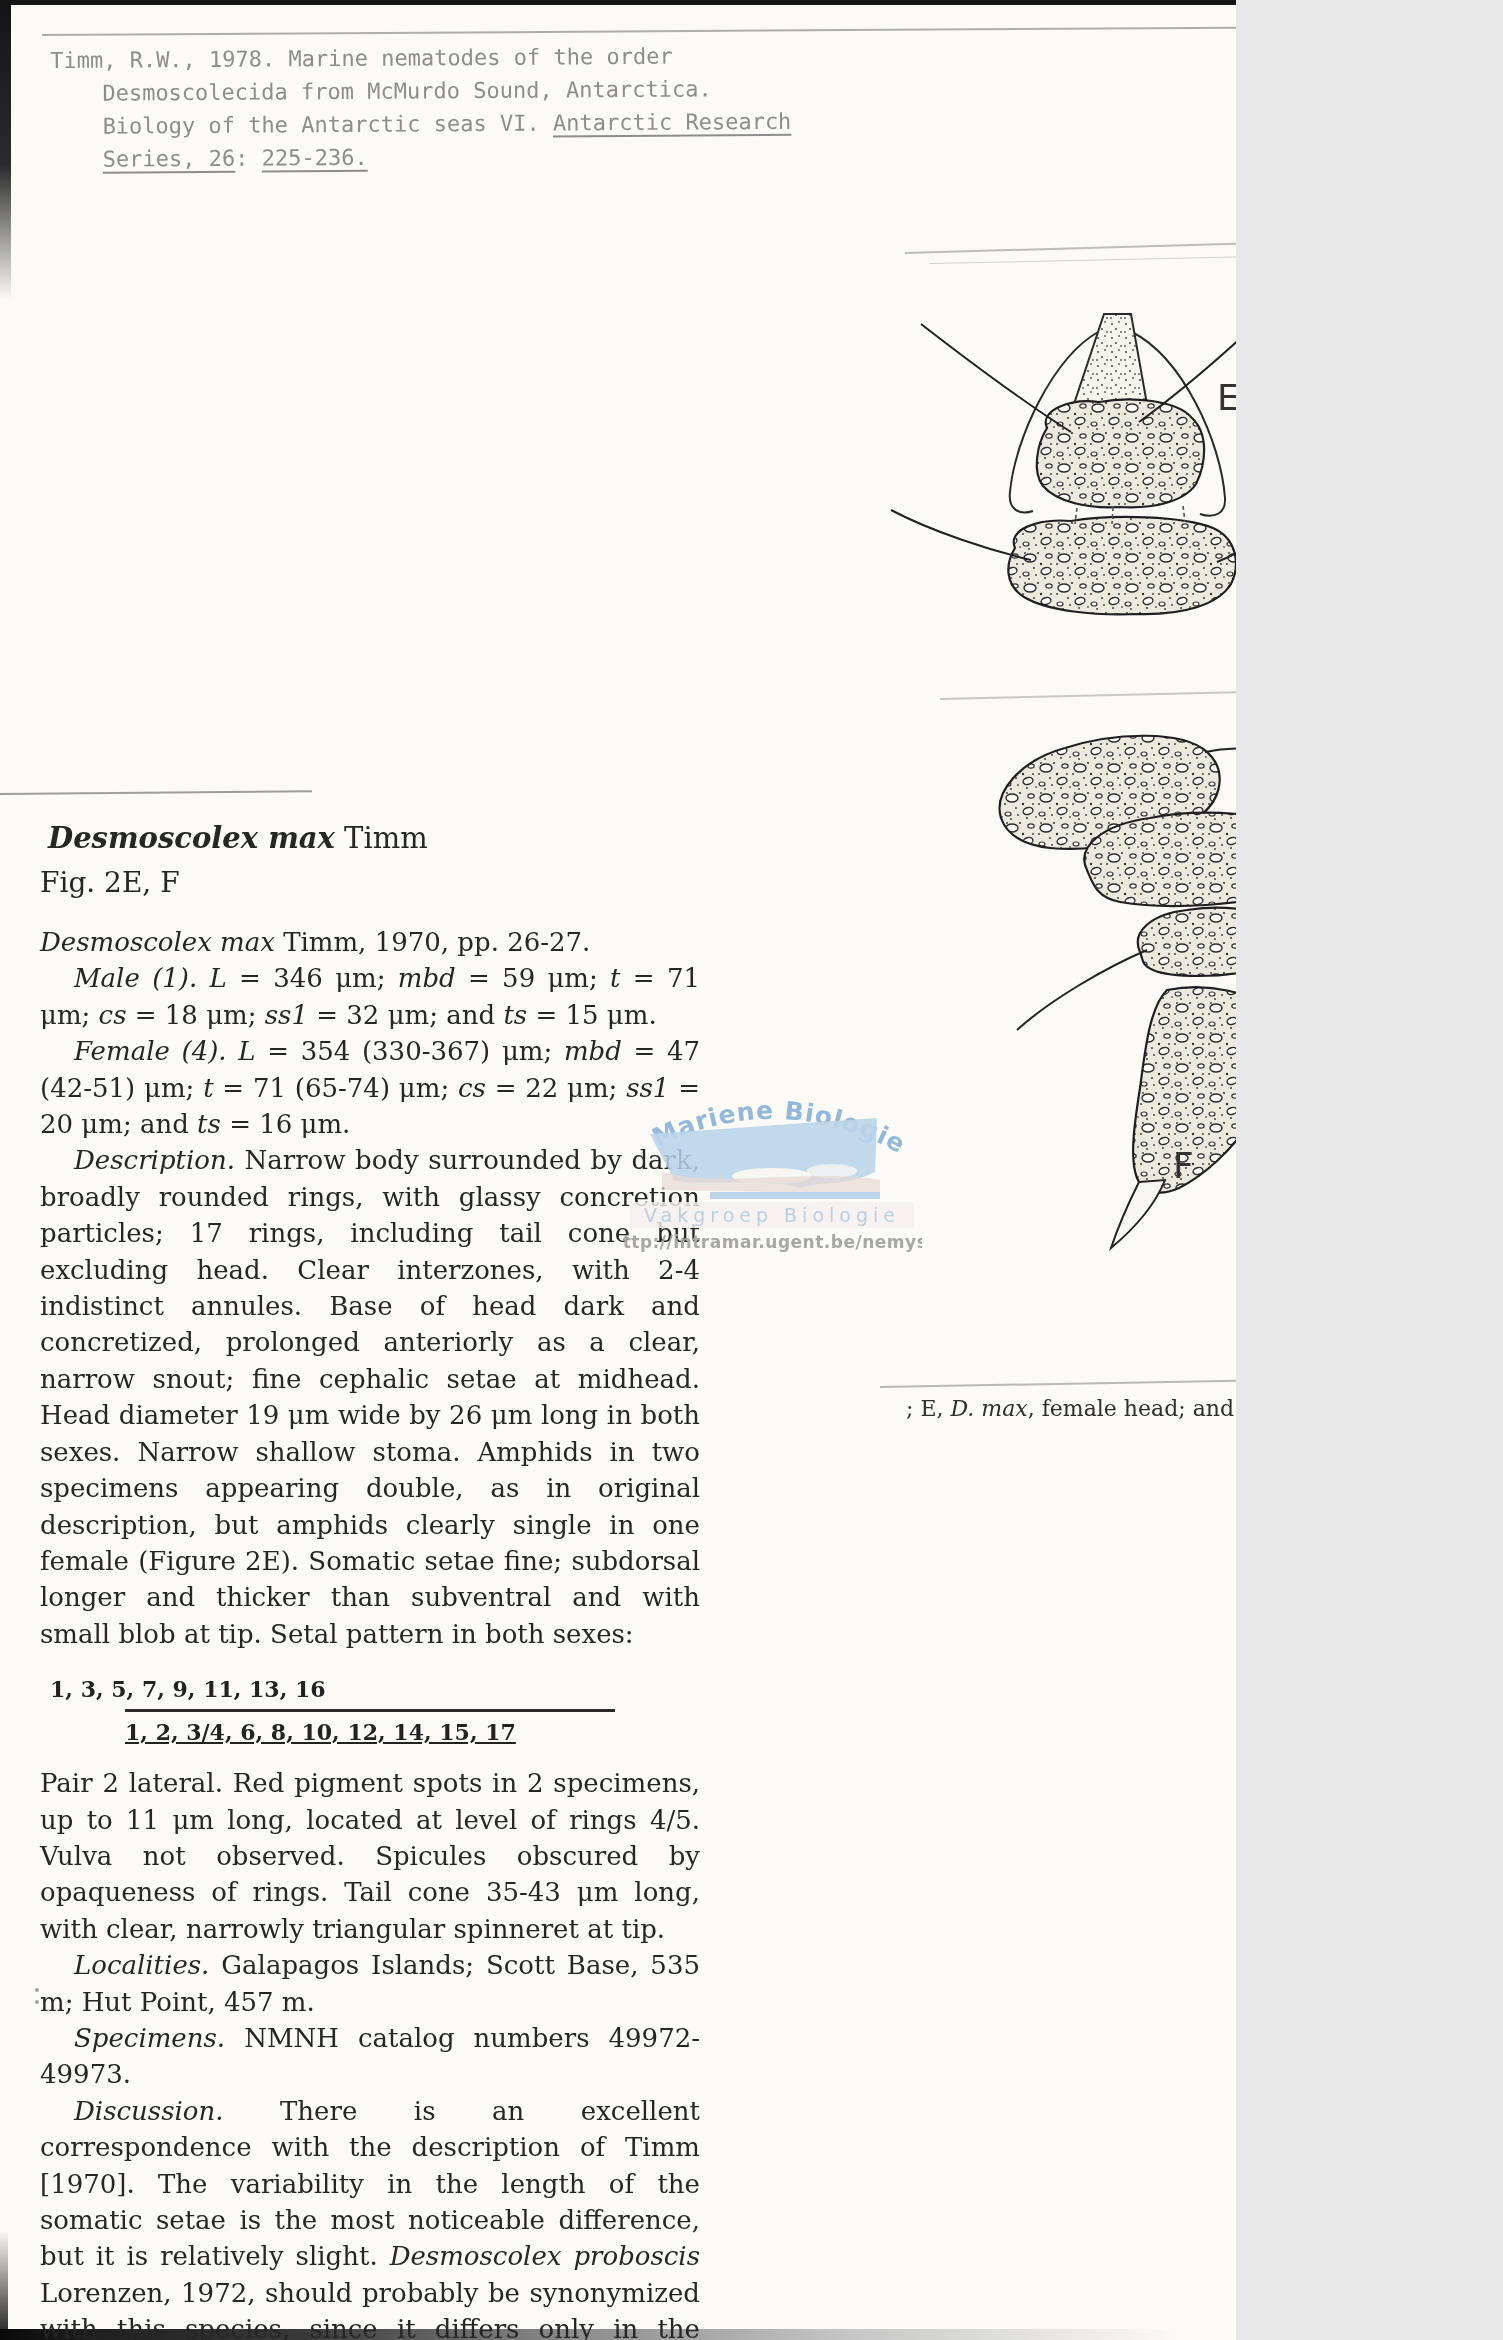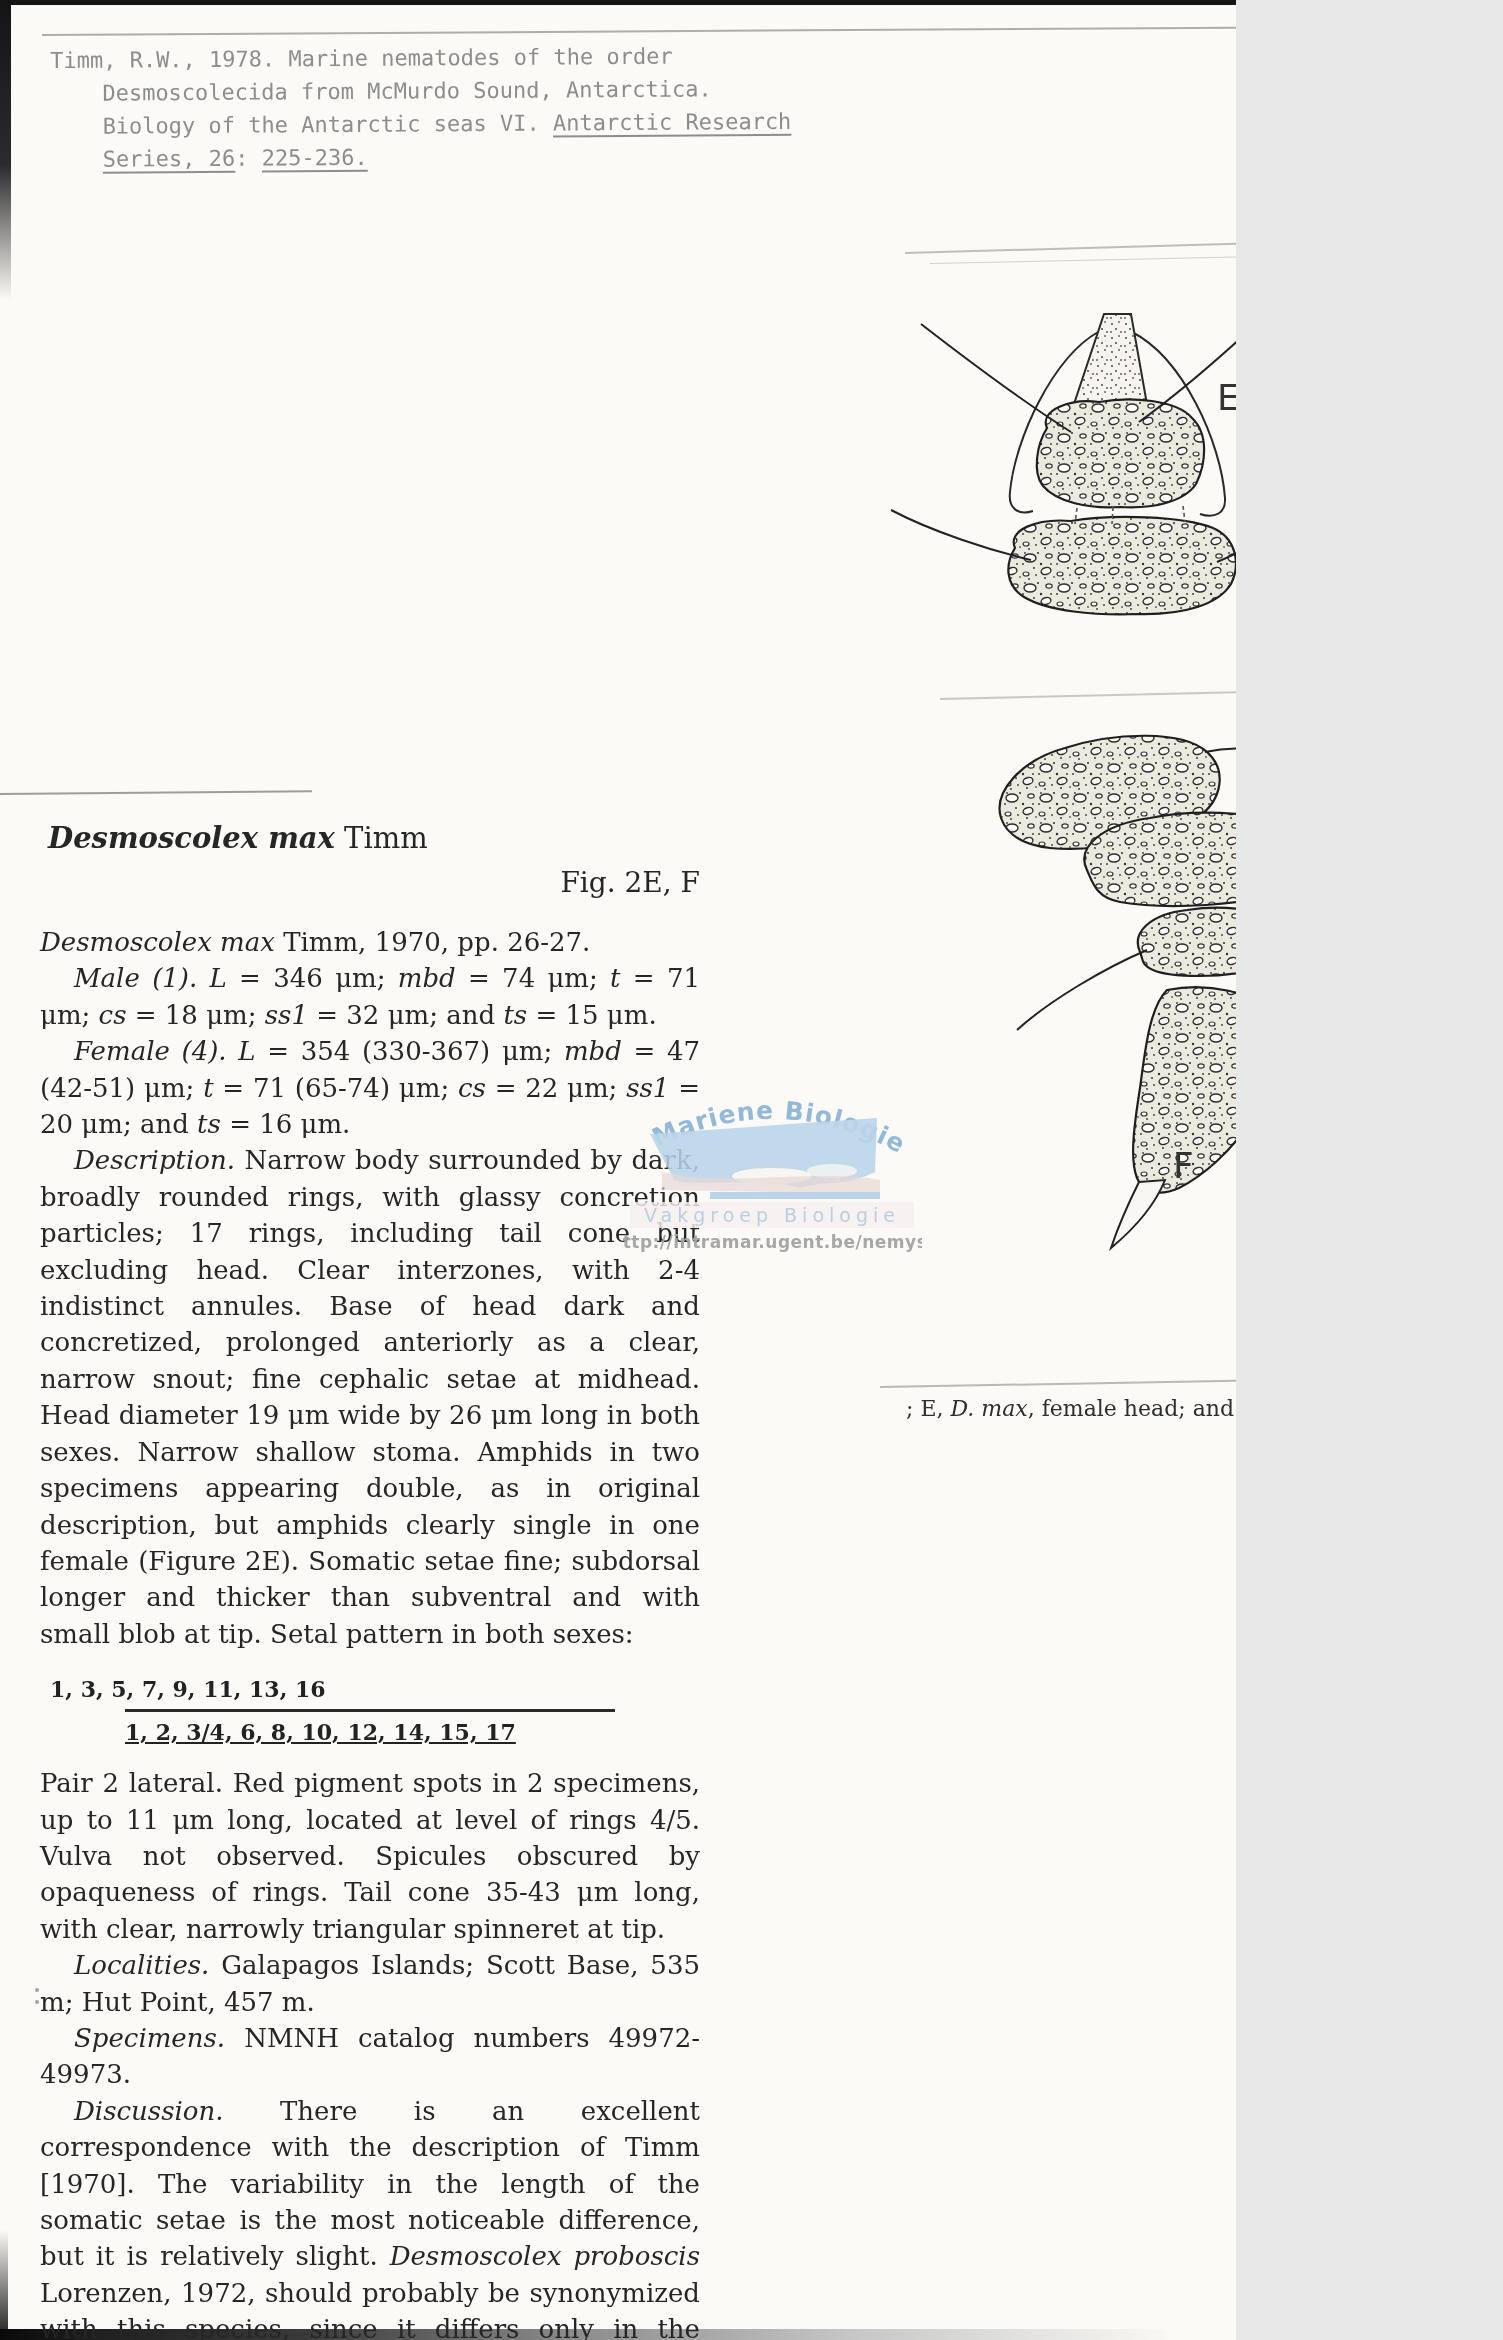--- a/index.html
+++ b/index.html
@@ -38,21 +38,21 @@
   }
   .cit-line{white-space:nowrap;}
   .cit-indent{padding-left:52px;}
   .citation .u{text-decoration:underline;text-underline-offset:5px;text-decoration-thickness:2px;}
   
   .article{position:absolute;left:40px;top:812px;width:660px;}
   .species-heading{
     margin:8px;text-align:left;font-size:29px;line-height:36px;font-weight:400;
   }
   .species-heading .bi{font-weight:700;font-style:italic;}
-  .fig-ref{text-align:right;font-size:28px;line-height:38px;margin-bottom:22px;}
+  .fig-ref{text-align:left;font-size:28px;line-height:38px;margin-bottom:22px;}
   .article p{margin:0;font-size:26px;line-height:36.4px;text-align:justify;}
   .article p.ind{text-indent:34px;}
   .i{font-style:italic;}
   .setal{ margin:24px 0 20px 0;font-size:22px;font-weight:600;color:#222;}
   .setal .num{display:inline-block;padding:0 10px 7px 10px;}
   .setal .den{display:block;margin:0 auto;width:490px;border-top:3px solid #2b2b2b;padding-top:7px;text-decoration:underline;}
   
   .figE{position:absolute;left:885px;top:250px;}
   .figF{position:absolute;left:935px;top:700px;}
   .figlabel{font-family:"DejaVu Sans", sans-serif;font-size:36px;fill:#333;}
@@ -92,21 +92,21 @@
     <div class="cit-line"><span>Timm, R.W., 1978.  Marine nematodes of the order</span></div>
     <div class="cit-line cit-indent"><span>Desmoscolecida from McMurdo Sound, Antarctica.</span></div>
     <div class="cit-line cit-indent"><span>Biology of the Antarctic seas VI.  </span><span class="u">Antarctic Research</span></div>
     <div class="cit-line cit-indent"><span class="u">Series, 26</span><span>: </span><span class="u">225-236.</span></div>
   </div>
 
   <div class="article">
     <h2 class="species-heading"><span class="bi">Desmoscolex max</span><span> Timm</span></h2>
     <div class="fig-ref">Fig. 2E, F</div>
     <p class="hang"><span class="i">Desmoscolex max</span><span> Timm, 1970, pp. 26-27.</span></p>
-    <p class="ind"><span class="i">Male (1).</span><span>  </span><span class="i">L</span><span> = 346 μm; </span><span class="i">mbd</span><span> = 74 μm; </span><span class="i">t</span><span> = 71 μm; </span><span class="i">cs</span><span> = 18 μm; </span><span class="i">ss1</span><span> = 32 μm; and </span><span class="i">ts</span><span> = 15 μm.</span></p>
+    <p class="ind"><span class="i">Male (1).</span><span>  </span><span class="i">L</span><span> = 346 μm; </span><span class="i">mbd</span><span> = 59 μm; </span><span class="i">t</span><span> = 71 μm; </span><span class="i">cs</span><span> = 18 μm; </span><span class="i">ss1</span><span> = 32 μm; and </span><span class="i">ts</span><span> = 15 μm.</span></p>
     <p class="ind"><span class="i">Female (4).</span><span>  </span><span class="i">L</span><span> = 354 (330-367) μm; </span><span class="i">mbd</span><span> = 47 (42-51) μm; </span><span class="i">t</span><span> = 71 (65-74) μm; </span><span class="i">cs</span><span> = 22 μm; </span><span class="i">ss1</span><span> = 20 μm; and </span><span class="i">ts</span><span> = 16 μm.</span></p>
     <p class="ind"><span class="i">Description.</span><span>  Narrow body surrounded by dark, broadly rounded rings, with glassy concretion particles; 17 rings, including tail cone but excluding head. Clear interzones, with 2-4 indistinct annules. Base of head dark and concretized, prolonged anteriorly as a clear, narrow snout; fine cephalic setae at midhead. Head diameter 19 μm wide by 26 μm long in both sexes. Narrow shallow stoma. Amphids in two specimens appearing double, as in original description, but amphids clearly single in one female (Figure 2E). Somatic setae fine; subdorsal longer and thicker than subventral and with small blob at tip. Setal pattern in both sexes:</span></p>
     <div class="setal">
       <span class="num">1, 3, 5, 7, 9, 11, 13, 16</span>
       <span class="den">1, 2, 3/4, 6, 8, 10, 12, 14, 15, 17</span>
     </div>
     <p class="hang"><span>Pair 2 lateral. Red pigment spots in 2 specimens, up to 11 μm long, located at level of rings 4/5. Vulva not observed. Spicules obscured by opaqueness of rings. Tail cone 35-43 μm long, with clear, narrowly triangular spinneret at tip.</span></p>
     <p class="ind"><span class="i">Localities.</span><span>  Galapagos Islands; Scott Base, 535 m; Hut Point, 457 m.</span></p>
     <p class="ind"><span class="i">Specimens.</span><span>  NMNH catalog numbers 49972-49973.</span></p>
     <p class="ind"><span class="i">Discussion.</span><span>  There is an excellent correspondence with the description of Timm [1970]. The variability in the length of the somatic setae is the most noticeable difference, but it is relatively slight. </span><span class="i">Desmoscolex proboscis</span><span> Lorenzen, 1972, should probably be synonymized with this species, since it differs only in the absence of subventral setae on rings 10 and 15.</span></p>

